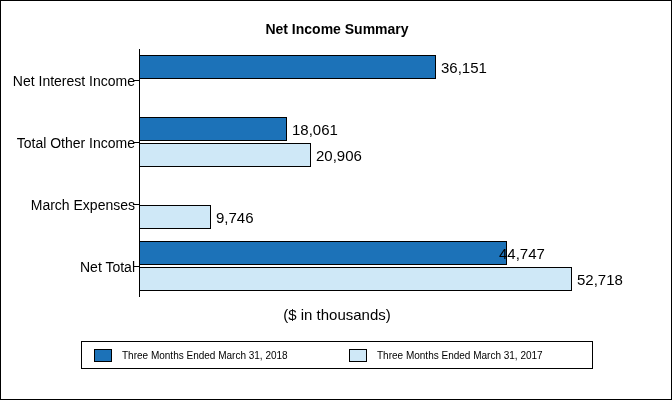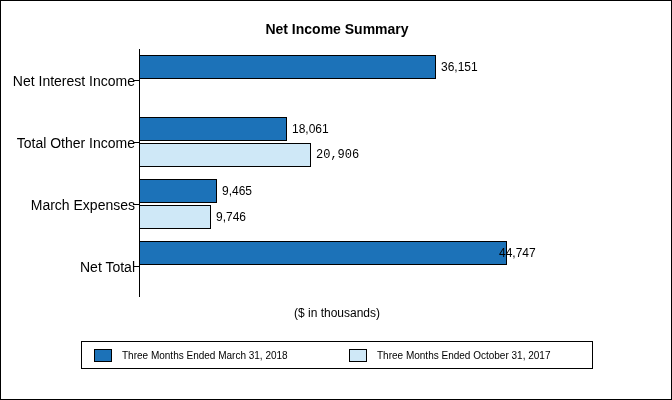--- a/index.html
+++ b/index.html
@@ -57,21 +57,21 @@
     height: 24px;
     box-sizing: border-box;
     border: 1px solid #000000;
   }
   .bar.s2018 { background: #1c72b8; }
   .bar.s2017 { background: #cfe8f7; }
   .bar-label {
     position: absolute;
     top: 50%;
     transform: translateY(-50%);
-    font-size: 12px;
+    font-size: 15px;
     color: #000000;
     white-space: nowrap;
   }
   .cat-label {
     position: absolute;
     right: 8px;
     font-size: 14px;
     color: #000000;
     text-align: right;
     white-space: nowrap;
@@ -81,21 +81,21 @@
     width: 6px;
     height: 1px;
     background: #000000;
   }
   #units {
     position: absolute;
     left: 0;
     top: 305px;
     width: 672px;
     text-align: center;
-    font-size: 12px;
+    font-size: 15px;
     color: #000000;
   }
   #legend {
     position: absolute;
     left: 80px;
     top: 340px;
     width: 512px;
     height: 28px;
     box-sizing: border-box;
     border: 1px solid #000000;
@@ -137,48 +137,48 @@
 
   <div id="plot">
       <div class="bar-row" style="top: 6px; width: 100%;">
         <div class="bar s2018" style="width: 297px;"></div>
         <span class="bar-label" style="left: 302px;">36,151</span>
       </div>
       <div class="bar-row" style="top: 68px; width: 100%; padding-left: 20px;">
         <div class="bar s2018" style="width: 148px;"></div>
         <span class="bar-label" style="left: 153px;">18,061</span>
       </div>
-      <div class="bar-row" style="top: 94px; width: 100%; font-family: Liberation Mono, monospace;">
+      <div class="bar-row" style="top: 94px; width: 100%;">
         <div class="bar s2017" style="width: 172px;"></div>
         <span class="bar-label" style="left: 177px;">20,906</span>
-      </div>
-      <div class="bar-row" style="top: 130px; width: 100%;">
-        <div class="bar s2018" style="width: 78px;"></div>
-        <span class="bar-label" style="left: 83px;">9,465</span>
       </div>
       <div class="bar-row" style="top: 156px; width: 100%;">
         <div class="bar s2017" style="width: 72px;"></div>
         <span class="bar-label" style="left: 77px;">9,746</span>
       </div>
       <div class="bar-row" style="top: 192px; width: 100%;">
         <div class="bar s2018" style="width: 368px;"></div>
         <span class="bar-label" style="left: 360px;">44,747</span>
+      </div>
+      <div class="bar-row" style="top: 218px; width: 100%;">
+        <div class="bar s2017" style="width: 433px;"></div>
+        <span class="bar-label" style="left: 438px;">52,718</span>
       </div>
     </div>
 
   <div id="units">($ in thousands)</div>
 
   <div id="legend">
     <div class="legend-entry">
       <span class="legend-swatch s2018"></span>
       <span class="legend-text">Three Months Ended March 31, 2018</span>
     </div>
     <div class="legend-entry">
       <span class="legend-swatch s2017"></span>
-      <span class="legend-text">Three Months Ended October 31, 2017</span>
+      <span class="legend-text">Three Months Ended March 31, 2017</span>
     </div>
   </div>
 
 <div class="cat-label" style="top: 72px; right: 536px;">Net Interest Income</div>
     <div class="tick" style="left: 132px; top: 79px;"></div>
     <div class="cat-label" style="top: 134px; right: 536px;">Total Other Income</div>
     <div class="tick" style="left: 132px; top: 141px;"></div>
     <div class="cat-label" style="top: 196px; right: 536px;">March Expenses</div>
     <div class="tick" style="left: 132px; top: 203px;"></div>
     <div class="cat-label" style="top: 258px; right: 536px;">Net Total</div>

